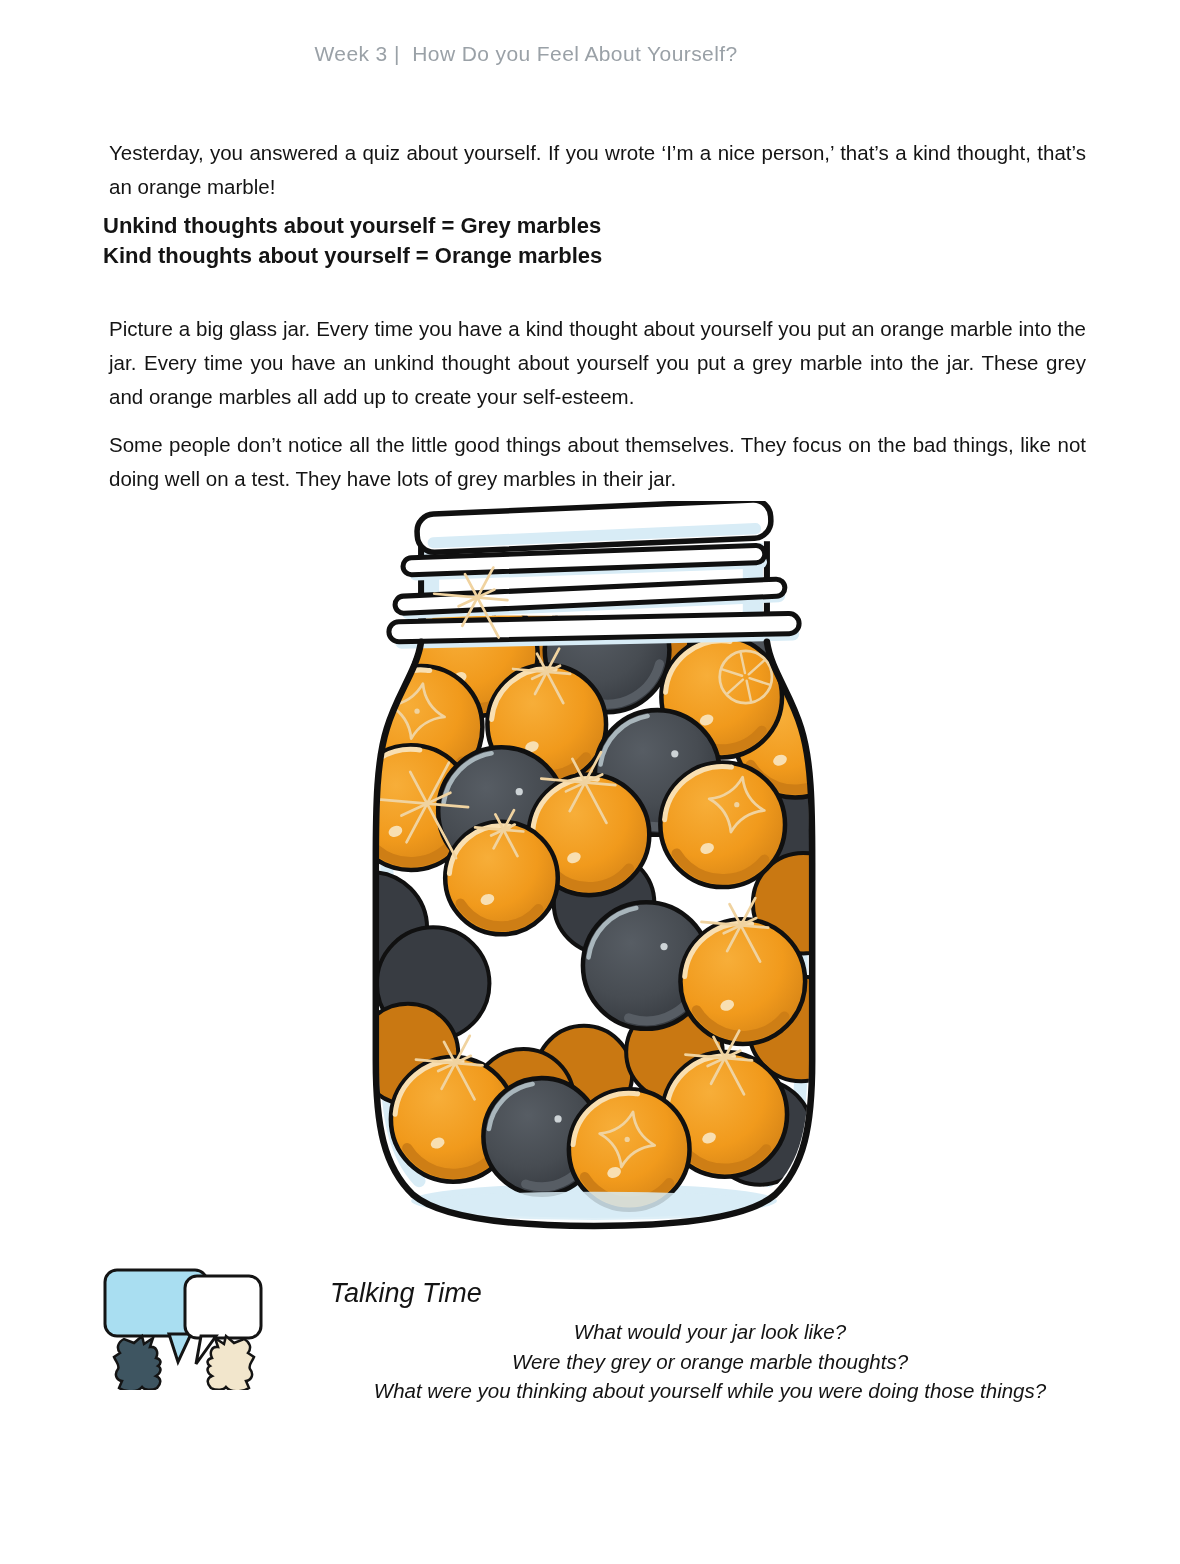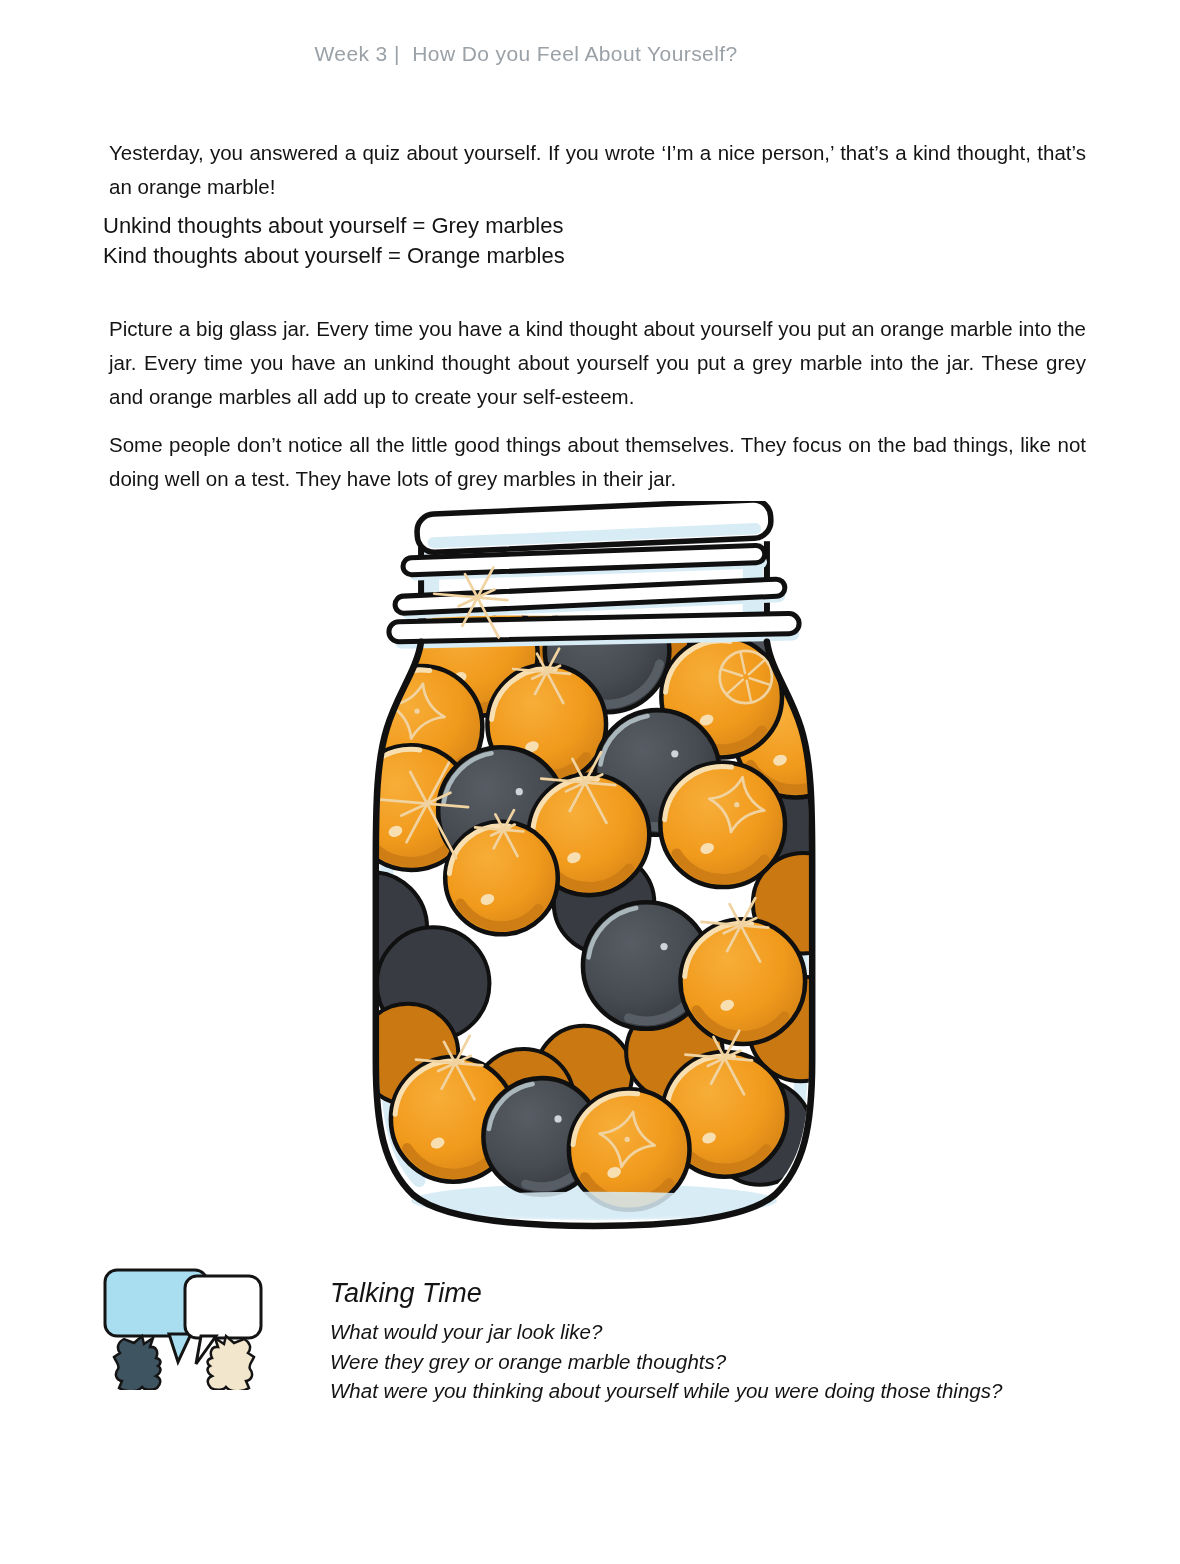--- a/index.html
+++ b/index.html
@@ -3,28 +3,28 @@
 <meta charset="utf-8">
 <style>
   html,body{margin:0;padding:0;background:#ffffff;}
   .page{position:relative;width:1180px;height:1564px;background:#ffffff;overflow:hidden;
         font-family:"Liberation Sans",sans-serif;color:#141414;}
   .hdr{position:absolute;left:0;top:42px;width:1052px;text-align:center;
        font-size:21px;color:#9aa1a7;letter-spacing:.4px;white-space:pre-wrap;}
   .body-par{position:absolute;left:93px;width:977px;margin:16px;font-size:20.5px;
             line-height:34px;text-align:justify;}
   .p1{top:120px;}
-  .rules{position:absolute;left:103px;top:211px;width:977px;font-size:22px;font-weight:400;line-height:30px;}
+  .rules{position:absolute;left:103px;top:211px;width:977px;font-size:22px;font-weight:700;line-height:30px;}
   .p2{top:296px;}
   .p3{top:412px;}
   .jar-wrap{position:absolute;left:372px;top:501px;width:444px;height:739px;}
   .icon-wrap{position:absolute;left:99px;top:1262px;width:170px;height:128px;}
   .talk{position:absolute;left:330px;top:1278px;width:760px;}
   .tt-title{font-size:27px;font-weight:400;font-style:italic;margin:0 0 8px 0;}
-  .tt-q{font-size:20.5px;font-style:italic;line-height:29.5px;}
+  .tt-q{font-size:20.5px;font-style:italic;line-height:29.5px;text-align:center;}
   svg{display:block;}
 </style>
 </head>
 <body>
 
 <div class="page">
 
   <div class="hdr">Week 3 |  How Do you Feel About Yourself?</div>
 
   <p class="body-par p1">Yesterday, you answered a quiz about yourself. If you wrote ‘I’m a nice person,’ that’s a kind thought, that’s an orange marble!</p>

